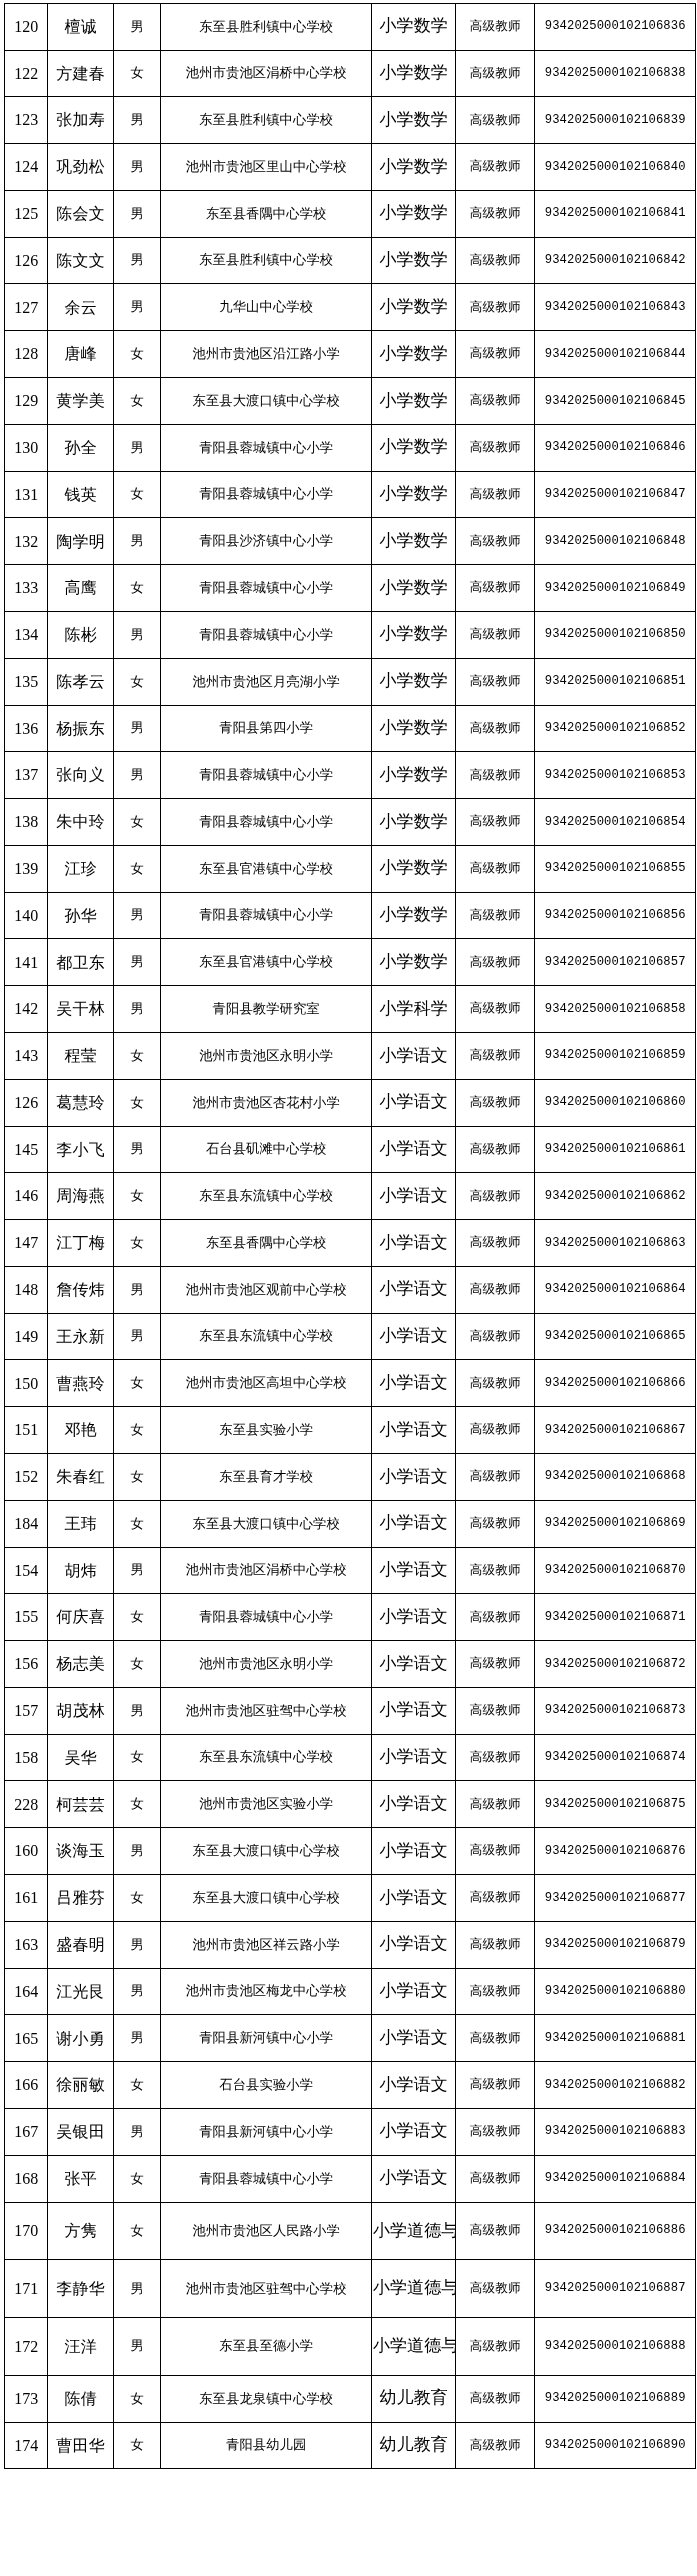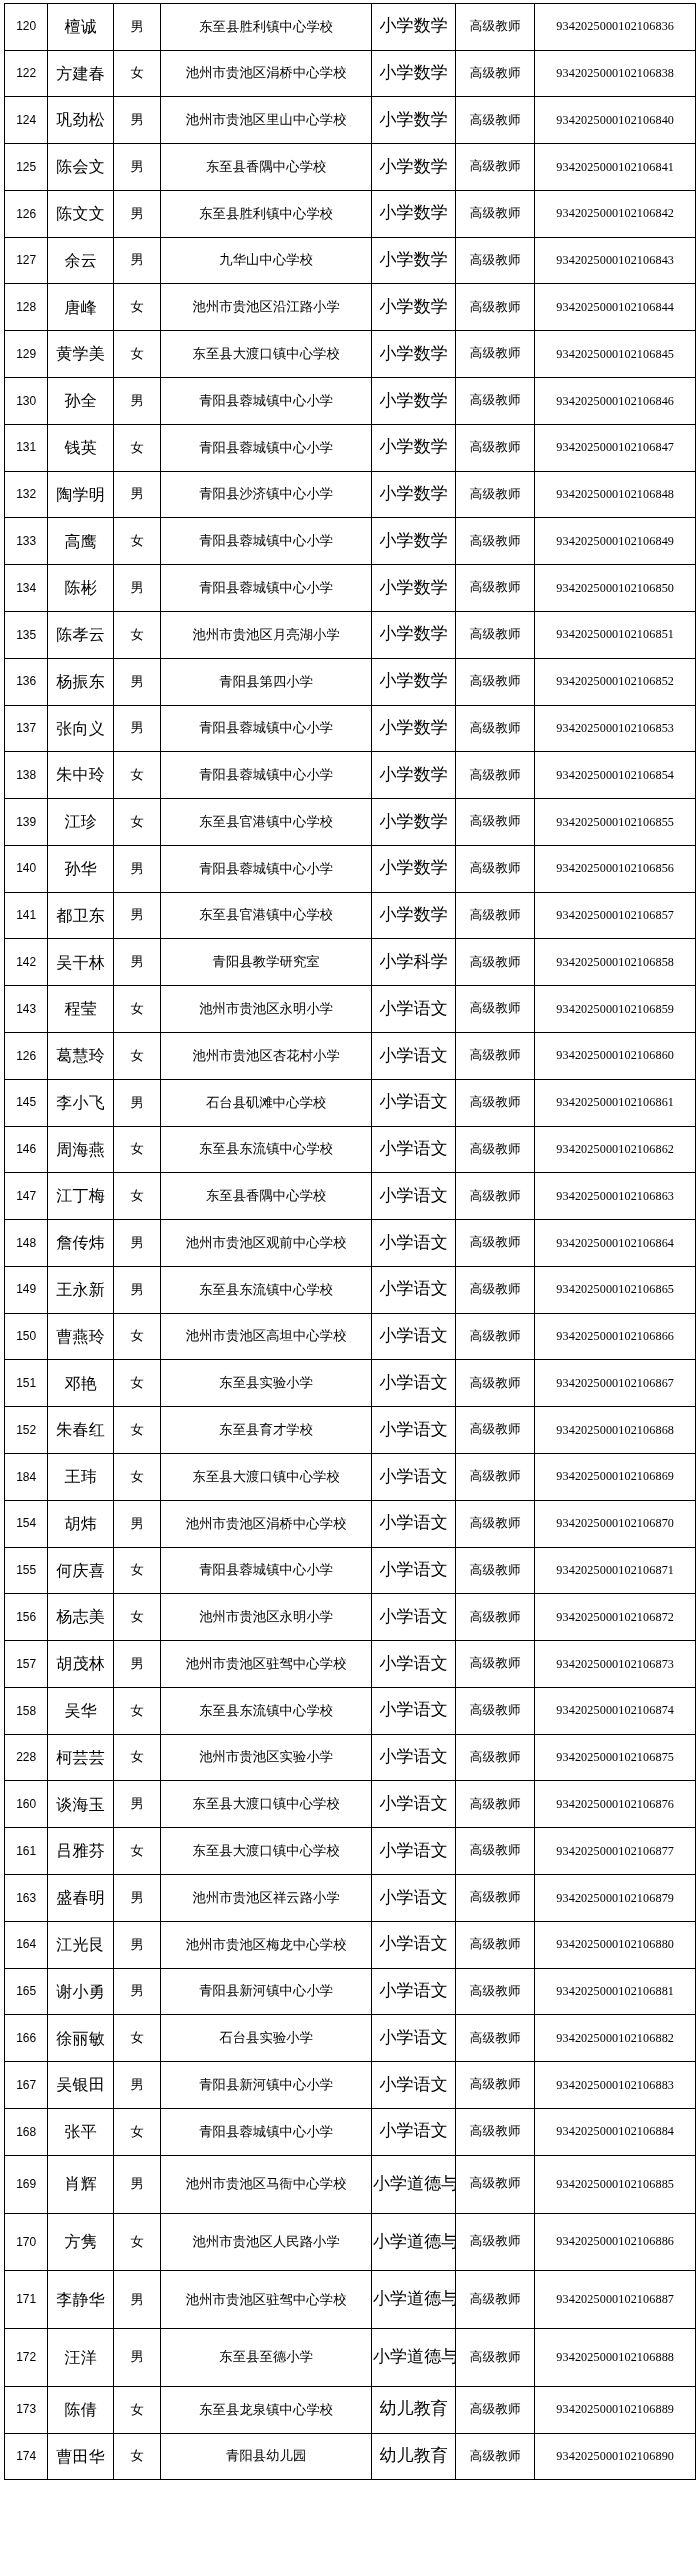--- a/index.html
+++ b/index.html
@@ -37,22 +37,22 @@
     border: 0.8px solid #000;
     text-align: center;
     vertical-align: middle;
     height: 43px;
     padding: 1.4px 0.7px;
     line-height: 1.22;
     overflow: hidden;
     white-space: nowrap;
   }
   td.col-no {
-    font-family: Liberation Sans, sans-serif;
-    font-size: 12px;
+    font-family: Liberation Serif, serif;
+    font-size: 16px;
     letter-spacing: 0px;
   }
   td.col-name {
     font-size: 16px;
     letter-spacing: 0.3px;
   }
   td.col-gender {
     font-size: 13.3px;
   }
   td.col-school {
@@ -65,21 +65,21 @@
     word-break: break-all;
     line-height: 1.35;
     letter-spacing: 0.1px;
   }
   td.col-title {
     font-size: 12.6px;
     letter-spacing: 0.1px;
     margin-top: 23px;
   }
   td.col-cert {
-    font-family: Liberation Serif, serif;
+    font-family: Liberation Mono, monospace;
     font-size: 12.2px;
     letter-spacing: 0.1px;
   }
   tr.tall td { height: 54px; }
 </style>
 </head>
 <body>
 
 <div id="roster-wrap">
   <table class="roster">
@@ -105,20 +105,29 @@
         <tr>
           <td class="col-no">122</td>
           <td class="col-name">方建春</td>
           <td class="col-gender">女</td>
           <td class="col-school">池州市贵池区涓桥中心学校</td>
           <td class="col-subject">小学数学</td>
           <td class="col-title">高级教师</td>
           <td class="col-cert">9342025000102106838</td>
         </tr>
         <tr>
+          <td class="col-no">123</td>
+          <td class="col-name">张加寿</td>
+          <td class="col-gender">男</td>
+          <td class="col-school">东至县胜利镇中心学校</td>
+          <td class="col-subject">小学数学</td>
+          <td class="col-title">高级教师</td>
+          <td class="col-cert">9342025000102106839</td>
+        </tr>
+        <tr>
           <td class="col-no">124</td>
           <td class="col-name">巩劲松</td>
           <td class="col-gender">男</td>
           <td class="col-school">池州市贵池区里山中心学校</td>
           <td class="col-subject">小学数学</td>
           <td class="col-title">高级教师</td>
           <td class="col-cert">9342025000102106840</td>
         </tr>
         <tr>
           <td class="col-no">125</td>
@@ -499,29 +508,20 @@
           <td class="col-cert">9342025000102106883</td>
         </tr>
         <tr>
           <td class="col-no">168</td>
           <td class="col-name">张平</td>
           <td class="col-gender">女</td>
           <td class="col-school">青阳县蓉城镇中心小学</td>
           <td class="col-subject">小学语文</td>
           <td class="col-title">高级教师</td>
           <td class="col-cert">9342025000102106884</td>
-        </tr>
-        <tr class="tall">
-          <td class="col-no">169</td>
-          <td class="col-name">肖辉</td>
-          <td class="col-gender">男</td>
-          <td class="col-school">池州市贵池区马衙中心学校</td>
-          <td class="col-subject">小学道德与法治</td>
-          <td class="col-title">高级教师</td>
-          <td class="col-cert">9342025000102106885</td>
         </tr>
         <tr class="tall">
           <td class="col-no">170</td>
           <td class="col-name">方隽</td>
           <td class="col-gender">女</td>
           <td class="col-school">池州市贵池区人民路小学</td>
           <td class="col-subject">小学道德与法治</td>
           <td class="col-title">高级教师</td>
           <td class="col-cert">9342025000102106886</td>
         </tr>

